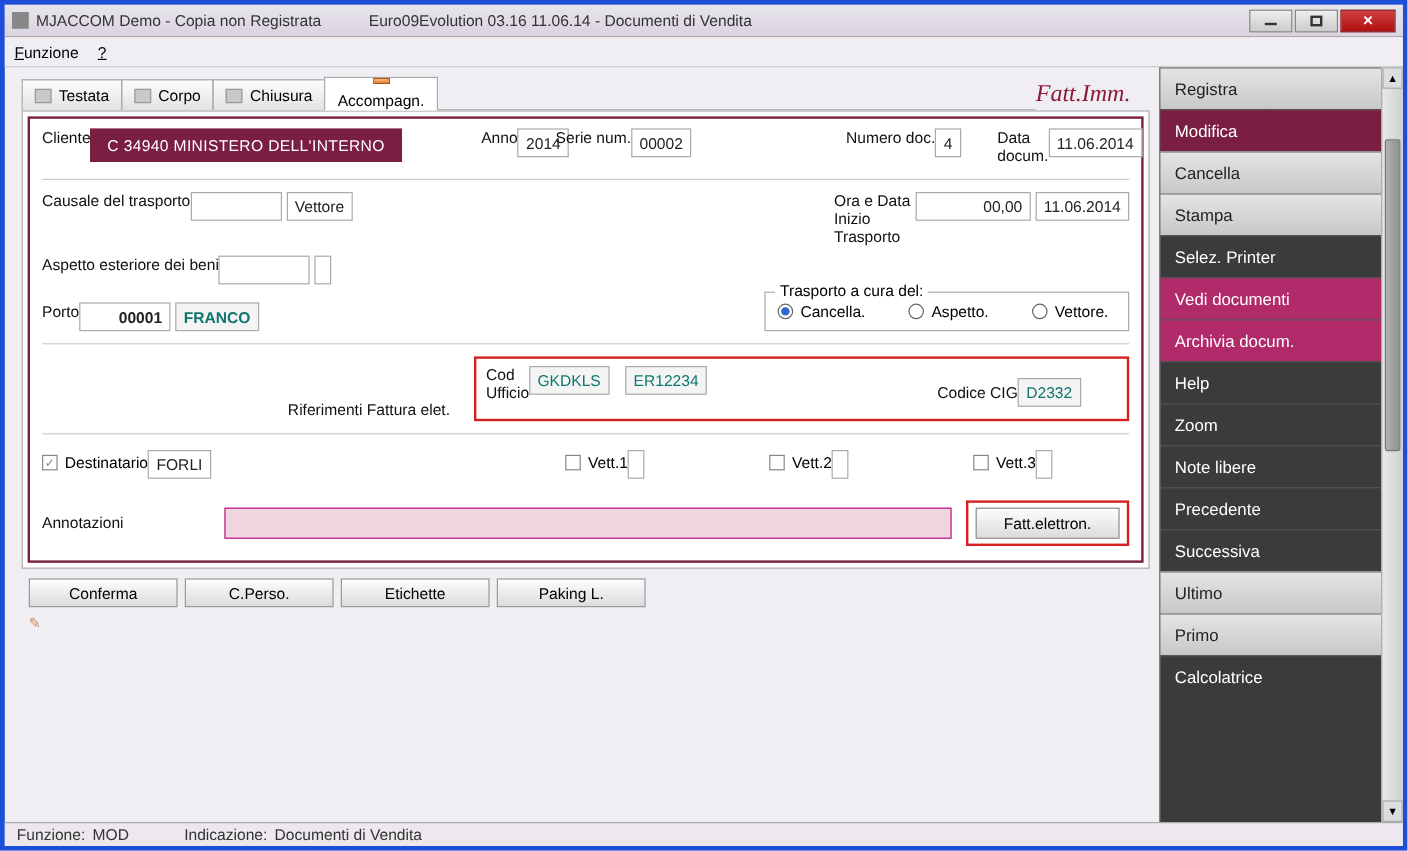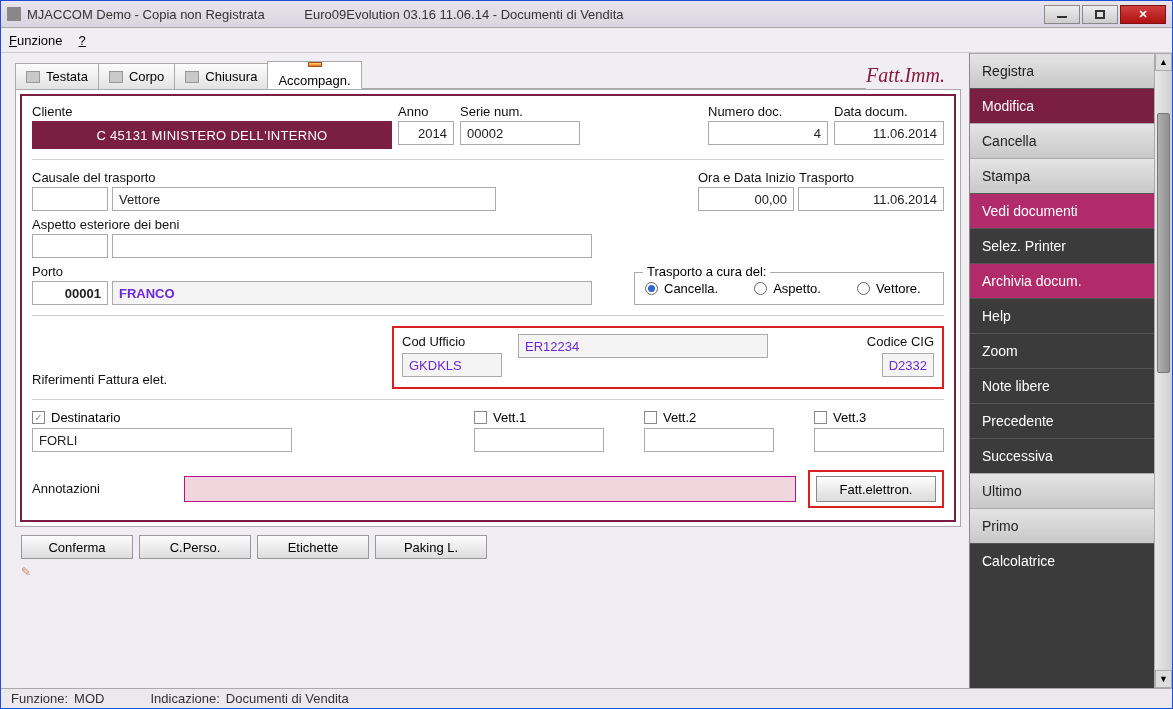--- a/index.html
+++ b/index.html
@@ -1,17 +1,17 @@
 <!DOCTYPE html>
 <html><head>
 <meta charset="utf-8">
 <style>
   * { box-sizing: border-box; font-family: 'Segoe UI', Tahoma, sans-serif; font-size: 13px; }
   body { margin: 0; padding: 0; background: #fff; user-select: none; }
-  .window { width: 1173px; height: 709px; border: 1px solid #1d4ed8; display: flex; flex-direction: column; background: #f0eef2; }
+  .window { width: 1173px; height: 709px; border: 4px solid #1d4ed8; display: flex; flex-direction: column; background: #f0eef2; }
 
   
   .titlebar { height: 27px; background: linear-gradient(to bottom, #e8e4ec, #dad4e0); display: flex; align-items: center; padding: 0 6px; border-bottom: 1px solid #aaa; }
   .titlebar .ticon { width:14px; height:14px; background:#888; margin-right:6px; }
   .titlebar .ttext { flex:1; color:#333; font-size:13px; }
   .titlebar .ttext .sep { margin:0 18px; }
   .winbtns { display:flex; gap:2px; }
   .winbtn { width:36px; height:19px; border:1px solid #888; display:flex; align-items:center; justify-content:center; background:linear-gradient(to bottom,#eee,#ccc); font-size:11px; cursor:pointer;}
   .winbtn.close { background:linear-gradient(to bottom,#d04040,#b01010); color:#fff; border-color:#801010; width:46px;}
   .winbtn.close::before{content:"✕"; font-weight:bold;}
@@ -43,23 +43,23 @@
   .tab .ticon{ width:14px; height:12px; background:#c9c9c9; border:1px solid #999;}
   .tab.active .ticon{ background:linear-gradient(to bottom,#ffd070,#e07030); border-color:#b05010;}
   .tabFill{ flex:1; border-bottom:1px solid #aaa; height:1px; align-self:flex-end;}
   .fattimm { color:#8a1a3a; font-size:20px; font-style:italic; margin-left:auto; padding-right:16px; padding-bottom:2px; font-family:'Times New Roman',serif;}
 
   
   .panel { border:1px solid #aaa; background:#fff; padding:4px; margin-bottom:6px;}
   .panel-inner{ border:2px solid #7a1f42; padding:8px 10px 12px 10px; display:flex; flex-direction:column; gap:4px;}
   .row { display:flex; align-items:flex-start; gap:6px; }
   .lbl { font-size:13px; color:#111; padding-bottom:2px;}
-  .col { display:flex; flex-direction:column; }
+  .col { display:flex; }
   .inp { height:24px; border:1px solid #aaa; background:#fff; padding:2px 6px; display:flex; align-items:center; color:#222;}
-  .inp.ro { color:#6d28d9; background:#f4f4f4;}
+  .inp.ro { color:#0f766e; background:#f4f4f4;}
   .inp.right { justify-content:flex-end; }
   .cliente { background:#7a1f42; color:#fff; height:28px; display:flex; align-items:center; padding:0 14px; justify-content:center; letter-spacing:.3px;}
 
   .sep-line{ height:1px; background:#ccc; margin:6px 0;}
 
   .groupbox{ border:1px solid #aaa; padding:8px 10px 8px 10px; position:relative;}
   .groupbox .legend{ position:absolute; top:-9px; left:8px; background:#fff; padding:0 4px; font-size:13px;}
   .radiorow{ display:flex; gap:36px; align-items:center;}
   .radio{ display:flex; align-items:center; gap:6px;}
   .radio .dot{ width:13px; height:13px; border:1px solid #666; border-radius:50%; display:flex; align-items:center; justify-content:center;}
@@ -71,21 +71,21 @@
   .chk{ display:flex; align-items:center; gap:6px;}
   .chk .box{ width:13px; height:13px; border:1px solid #888; background:#fff; display:flex; align-items:center; justify-content:center; font-size:10px; color:#888;}
   .chk.checked .box::after{content:"✓";}
 
   .annot-inp{ flex:1; height:26px; background:#f1d6dd; border:1px solid #b18; }
   .fattbtn-wrap{ border:2px solid #d82020; padding:4px 6px; }
   .btn3d{ height:26px; padding:0 16px; background:linear-gradient(to bottom,#fdfdfd,#dcdcdc); border:1px solid #888; cursor:pointer; display:flex; align-items:center; justify-content:center;}
 
   
   .botrow{ display:flex; gap:6px; padding:2px 0 2px 6px;}
-  .botbtn{ width:112px; height:24px; background:linear-gradient(to bottom,#fdfdfd,#dcdcdc); border:1px solid #999; display:flex; align-items:center; justify-content:center; cursor:pointer;}
+  .botbtn{ width:124px; height:24px; background:linear-gradient(to bottom,#fdfdfd,#dcdcdc); border:1px solid #999; display:flex; align-items:center; justify-content:center; cursor:pointer;}
   .pencil{ color:#c86; font-size:12px; padding-left:6px; margin-top:4px;}
 
   
   .statusbar{ height:20px; border-top:1px solid #aaa; background:#ece8ee; display:flex; align-items:center; padding:0 10px; gap:6px; font-size:12px;}
   .statusbar .k{ color:#333;} .statusbar .v{ color:#333; margin-right:40px;}
 </style>
 </head>
 <body>
 
 <div class="window">
@@ -136,21 +136,21 @@
         <div class="tabFill"></div>
         <div class="fattimm">Fatt.Imm.</div>
       </div>
 
       <div class="panel">
         <div class="panel-inner">
 
           <div class="row">
             <div class="col" style="width:360px;">
               <span class="lbl">Cliente</span>
-              <div class="cliente">C   45131   MINISTERO DELL'INTERNO</div>
+              <div class="cliente">C   34940   MINISTERO DELL'INTERNO</div>
             </div>
             <div class="col" style="width:56px;">
               <span class="lbl">Anno</span>
               <div class="inp right">2014</div>
             </div>
             <div class="col" style="width:120px;">
               <span class="lbl">Serie num.</span>
               <div class="inp">00002</div>
             </div>
             <div style="flex:1;"></div>
@@ -294,22 +294,22 @@
       </div>
       <div class="pencil">✎</div>
 
     </div>
 
     <div class="sidepanel" id="sidebar">
         <div class="sidebtn light">Registra</div>
         <div class="sidebtn maroon">Modifica</div>
         <div class="sidebtn light">Cancella</div>
         <div class="sidebtn light">Stampa</div>
+        <div class="sidebtn">Selez. Printer</div>
         <div class="sidebtn bright">Vedi documenti</div>
-        <div class="sidebtn">Selez. Printer</div>
         <div class="sidebtn bright">Archivia docum.</div>
         <div class="sidebtn">Help</div>
         <div class="sidebtn">Zoom</div>
         <div class="sidebtn">Note libere</div>
         <div class="sidebtn">Precedente</div>
         <div class="sidebtn">Successiva</div>
         <div class="sidebtn light">Ultimo</div>
         <div class="sidebtn light">Primo</div>
         <div class="sidebtn">Calcolatrice</div>
       </div>

